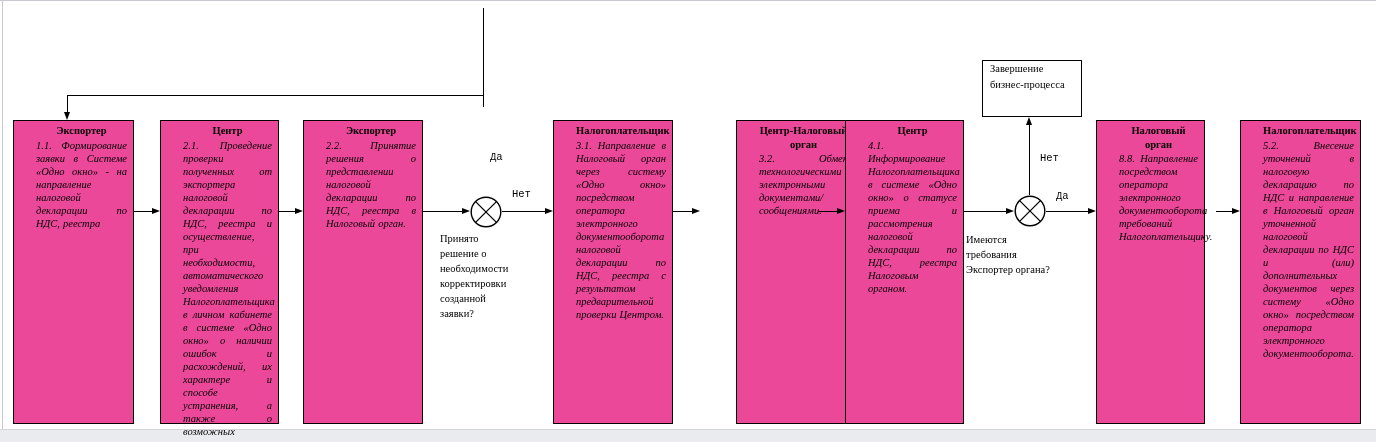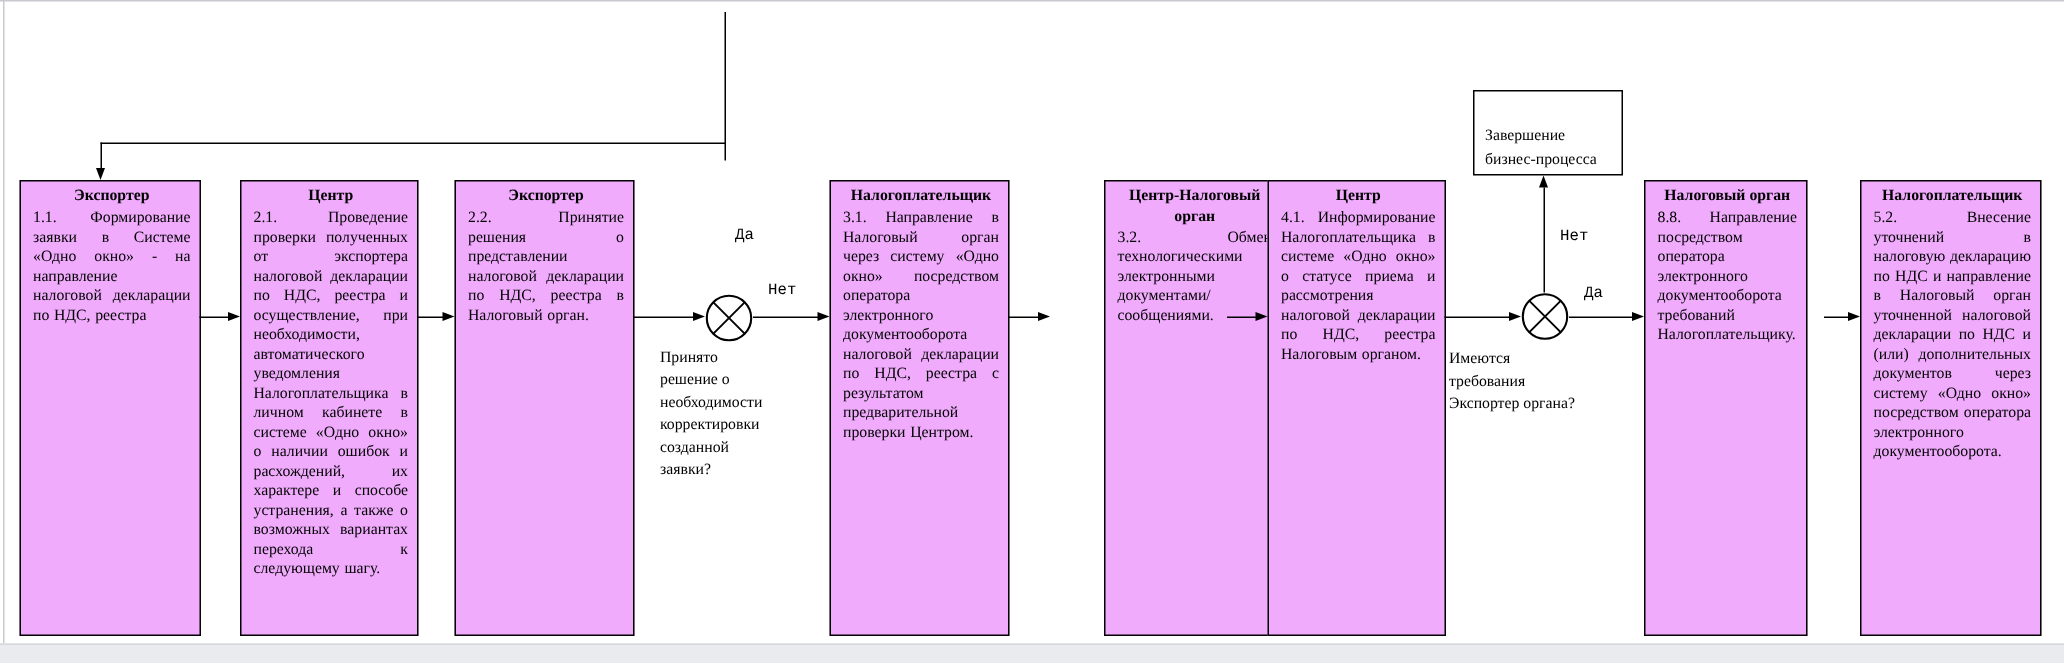--- a/index.html
+++ b/index.html
@@ -5,29 +5,29 @@
   html,body{margin:0;padding:0;background:#ffffff;}
   #canvas{
     position:relative;width:1376px;height:442px;background:#ffffff;overflow:hidden;
     font-family:"Liberation Serif","DejaVu Serif",serif;color:#000;
   }
   .page-top{position:absolute;left:0;top:0;width:1376px;height:1px;background:#c9c9d0;}
   .page-left{position:absolute;left:2px;top:0;width:1px;height:429px;background:#c9c9d0;}
   .page-bottom{position:absolute;left:0;top:429px;width:1376px;height:13px;background:#eaebee;border-top:1px solid #d5d5da;box-sizing:border-box;}
 
   .box{
-    position:absolute;top:120px;height:304px;border:1.3px solid #000;background:#f0abfc;
-    box-sizing:border-box;padding:3px 6px 0 8px;
+    position:absolute;top:120px;height:304px;border:1.3px solid #000;background:#ec4899;
+    box-sizing:border-box;padding:3px 6px 0 22px;
   }
   .box .title{font-weight:bold;text-align:center;font-size:10.5px;line-height:13.5px;}
-  .box .body{font-size:10.5px;line-height:13px;text-align:justify;text-align-last:left;margin-top:1px;word-spacing:0.5px;}
+  .box .body{font-size:10.5px;line-height:13px;text-align:justify;text-align-last:left;margin-top:1px;word-spacing:0.5px;font-style:italic;}
 
   .end-box{
     position:absolute;left:982px;top:60px;width:100px;height:57px;border:1.3px solid #000;
-    box-sizing:border-box;background:#fff;padding:22px 2px 0 7px;
+    box-sizing:border-box;background:#fff;padding:0 2px 0 7px;
     font-size:10.5px;line-height:16px;white-space:pre;
   }
 
   .hline{position:absolute;height:1.3px;background:#000;}
   .vline{position:absolute;width:1.3px;background:#000;}
   .tri-r{position:absolute;width:0;height:0;border-top:3.5px solid transparent;border-bottom:3.5px solid transparent;border-left:8px solid #000;}
   .tri-up{position:absolute;width:0;height:0;border-left:3.5px solid transparent;border-right:3.5px solid transparent;border-bottom:8px solid #000;}
   .tri-down{position:absolute;width:0;height:0;border-left:3.5px solid transparent;border-right:3.5px solid transparent;border-top:8px solid #000;}
 
   .gateway{position:absolute;width:32px;height:32px;}

